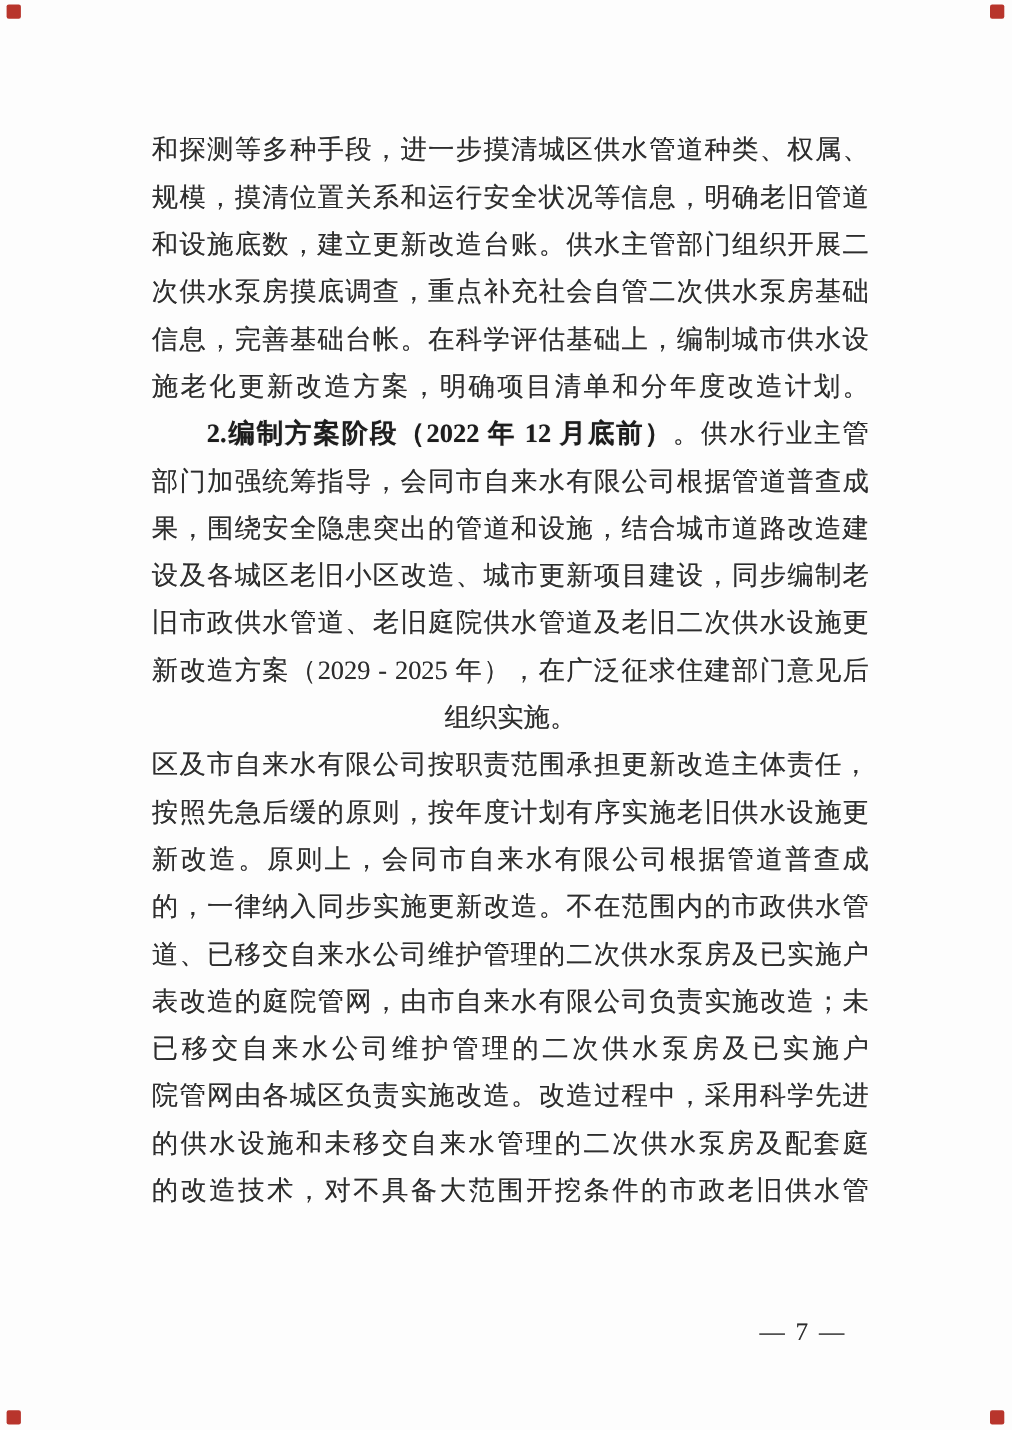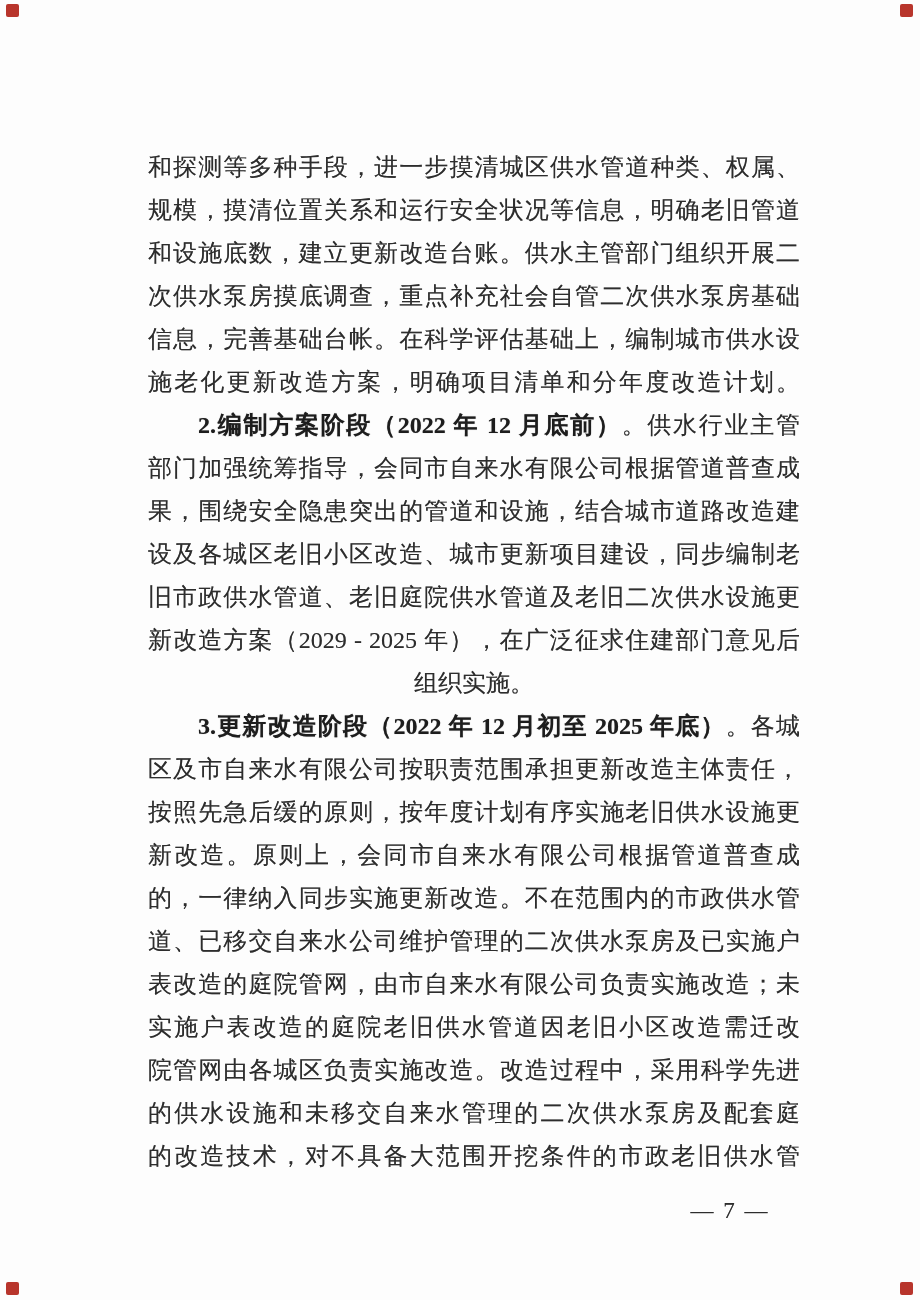--- a/index.html
+++ b/index.html
@@ -20,24 +20,23 @@
     background: var(--corner-mark-color, #b42a21);
     border-radius: 2px;
     opacity: .95;
   }
   .corner-mark.tl { left: 6px;  top: 4px; }
   .corner-mark.tr { right: 7px; top: 4px; }
   .corner-mark.bl { left: 6px;  bottom: 5px; }
   .corner-mark.br { right: 7px; bottom: 5px; }
   .textblock {
     position: absolute;
-    left: 148px; top: 116px;
+    left: 138px; top: 116px;
     width: 652px;
     color: var(--text-color, #2d2d2d);
-    margin-top: 30px;
   }
   .line {
     height: 43px;
     line-height: 43px;
     font-size: 24px;
     white-space: nowrap;
     text-shadow: 0 0 0.6px rgba(70,70,70,.55);
     text-align: center;
   }
   .line.fill {
@@ -79,27 +78,26 @@
       <div class="line fill"><span class="seg">次供水泵房摸底调查，重点补充社会自管二次供水泵房基础</span></div>
       <div class="line fill"><span class="seg">信息，完善基础台帐。在科学评估基础上，编制城市供水设</span></div>
       <div class="line fill"><span class="seg">施老化更新改造方案，明确项目清单和分年度改造计划。</span></div>
       <div class="line fill indent"><span class="seg bold">2.编制方案阶段（2022 年 12 月底前）</span><span class="seg">。供水行业主管</span></div>
       <div class="line fill"><span class="seg">部门加强统筹指导，会同市自来水有限公司根据管道普查成</span></div>
       <div class="line fill"><span class="seg">果，围绕安全隐患突出的管道和设施，结合城市道路改造建</span></div>
       <div class="line fill"><span class="seg">设及各城区老旧小区改造、城市更新项目建设，同步编制老</span></div>
       <div class="line fill"><span class="seg">旧市政供水管道、老旧庭院供水管道及老旧二次供水设施更</span></div>
       <div class="line fill"><span class="seg">新改造方案（2029 - 2025 年），在广泛征求住建部门意见后</span></div>
       <div class="line"><span class="seg">组织实施。</span></div>
-      <div class="line fill indent"><span class="seg bold">3.更新改造阶段（2022 年 12 月初至 2025 年底）</span><span class="seg">。各城</span></div>
       <div class="line fill"><span class="seg">区及市自来水有限公司按职责范围承担更新改造主体责任，</span></div>
       <div class="line fill"><span class="seg">按照先急后缓的原则，按年度计划有序实施老旧供水设施更</span></div>
       <div class="line fill"><span class="seg">新改造。原则上，会同市自来水有限公司根据管道普查成</span></div>
       <div class="line fill"><span class="seg">的，一律纳入同步实施更新改造。不在范围内的市政供水管</span></div>
       <div class="line fill"><span class="seg">道、已移交自来水公司维护管理的二次供水泵房及已实施户</span></div>
       <div class="line fill"><span class="seg">表改造的庭院管网，由市自来水有限公司负责实施改造；未</span></div>
-      <div class="line fill"><span class="seg">实施户表改造的庭院老旧供水管道因老旧小区改造需迁改</span></div>
+      <div class="line fill"><span class="seg">已移交自来水公司维护管理的二次供水泵房及已实施户</span></div>
       <div class="line fill"><span class="seg">院管网由各城区负责实施改造。改造过程中，采用科学先进</span></div>
       <div class="line fill"><span class="seg">的供水设施和未移交自来水管理的二次供水泵房及配套庭</span></div>
       <div class="line fill"><span class="seg">的改造技术，对不具备大范围开挖条件的市政老旧供水管</span></div>
     </main>
 
   <div class="pagenum">— 7 —</div>
 </div>
 
 </body></html>

